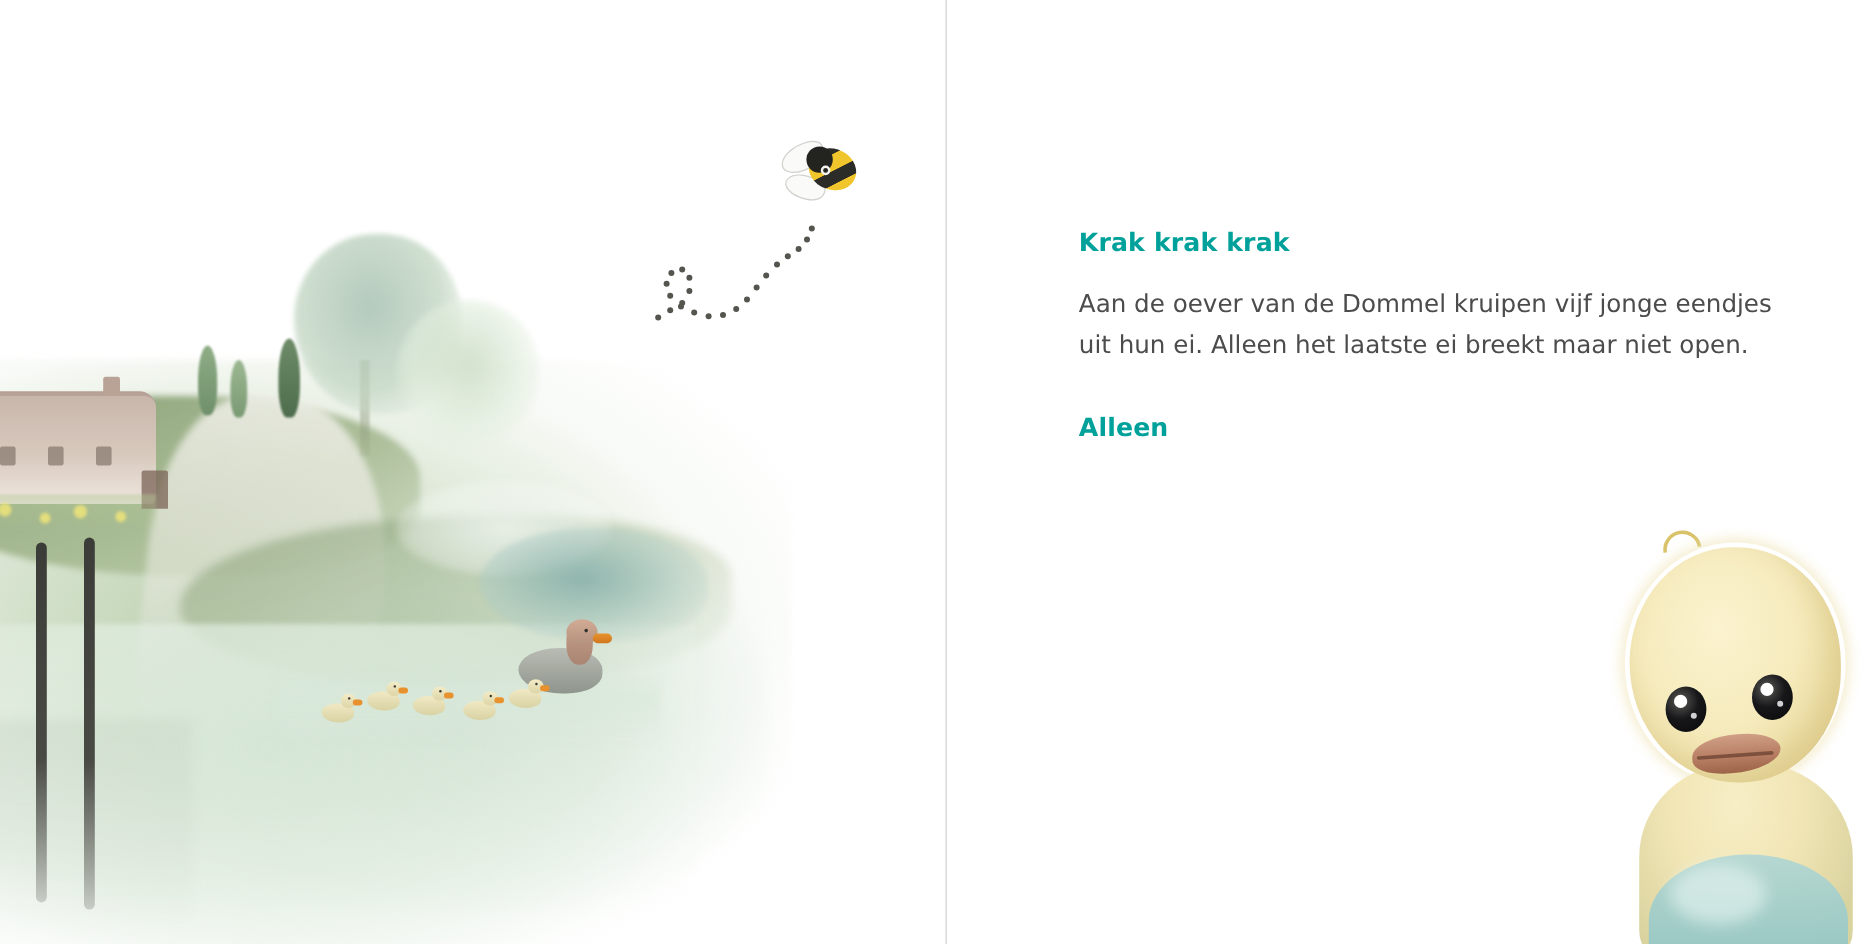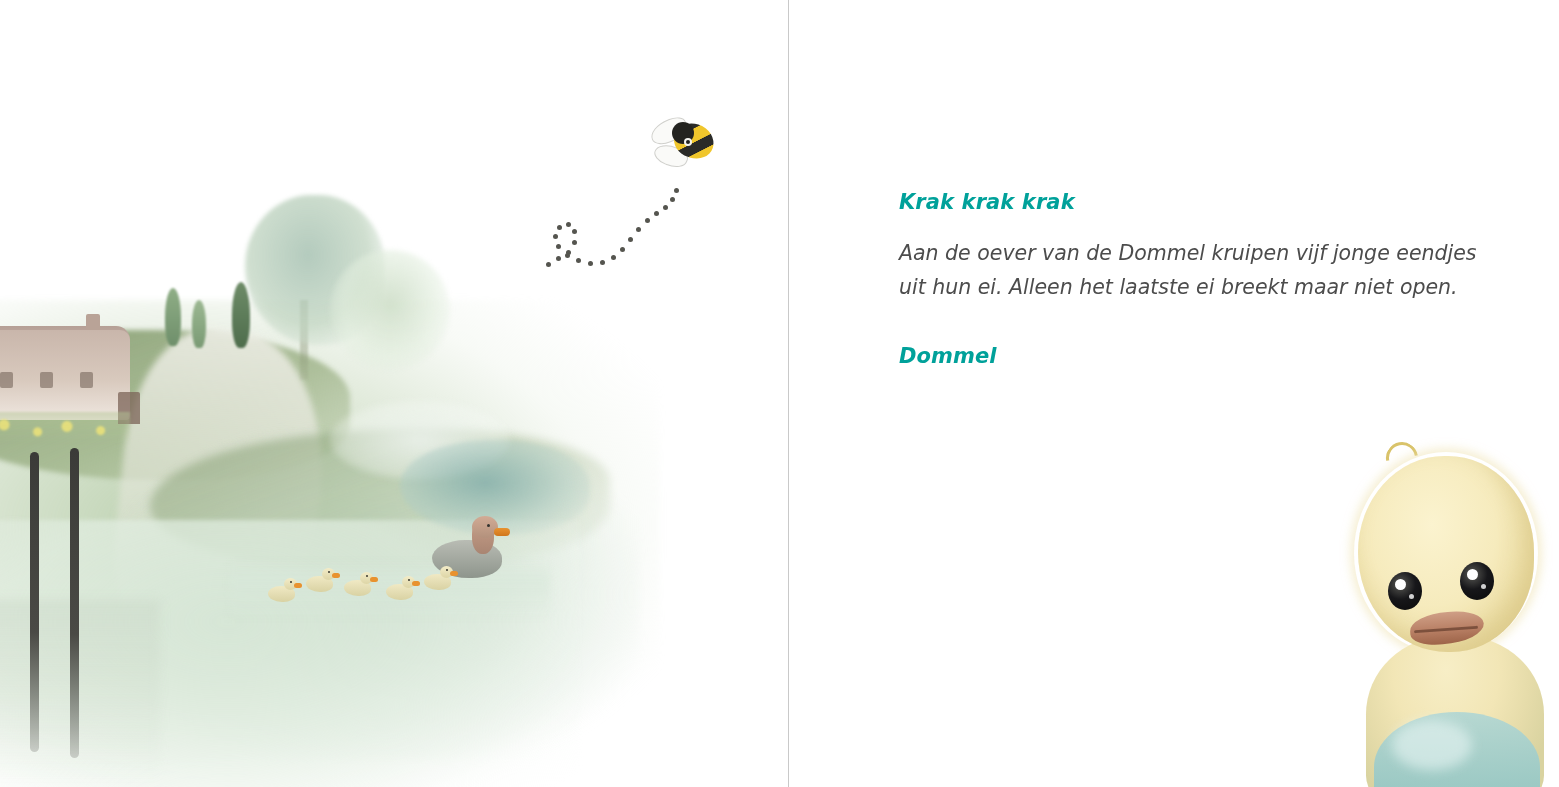--- a/index.html
+++ b/index.html
@@ -297,21 +297,20 @@
     background:#55554f;
   }
 
   
   .page-right {
     position: absolute;
     left: 789px; top: 0;
     width: 770px; height: 787px;
     background: #ffffff;
     overflow: hidden;
-    font-style: italic;
   }
   .text-block {
     position: absolute;
     left: 110px;
     top: 190px;
     width: 600px;
   }
   .heading {
     font-family: "DejaVu Sans", sans-serif;
     font-weight: bold;
@@ -523,21 +522,21 @@
     </div>
   </div>
 
   <div class="gutter"></div>
 
   <div class="page-right">
     <div class="text-block">
       <p class="heading">Krak krak krak</p>
       <p class="para">Aan de oever van de Dommel kruipen vijf jonge eendjes
 uit hun ei. Alleen het laatste ei breekt maar niet open.</p>
-      <p class="heading second">Dommel</p>
+      <p class="heading second">Alleen</p>
     </div>
   </div>
 
   <div class="puck">
     <div class="sprout"></div>
     <div class="fuzz"></div>
     <div class="body"></div>
     <div class="bib"></div>
     <div class="bib-hl"></div>
     <div class="head"></div>

